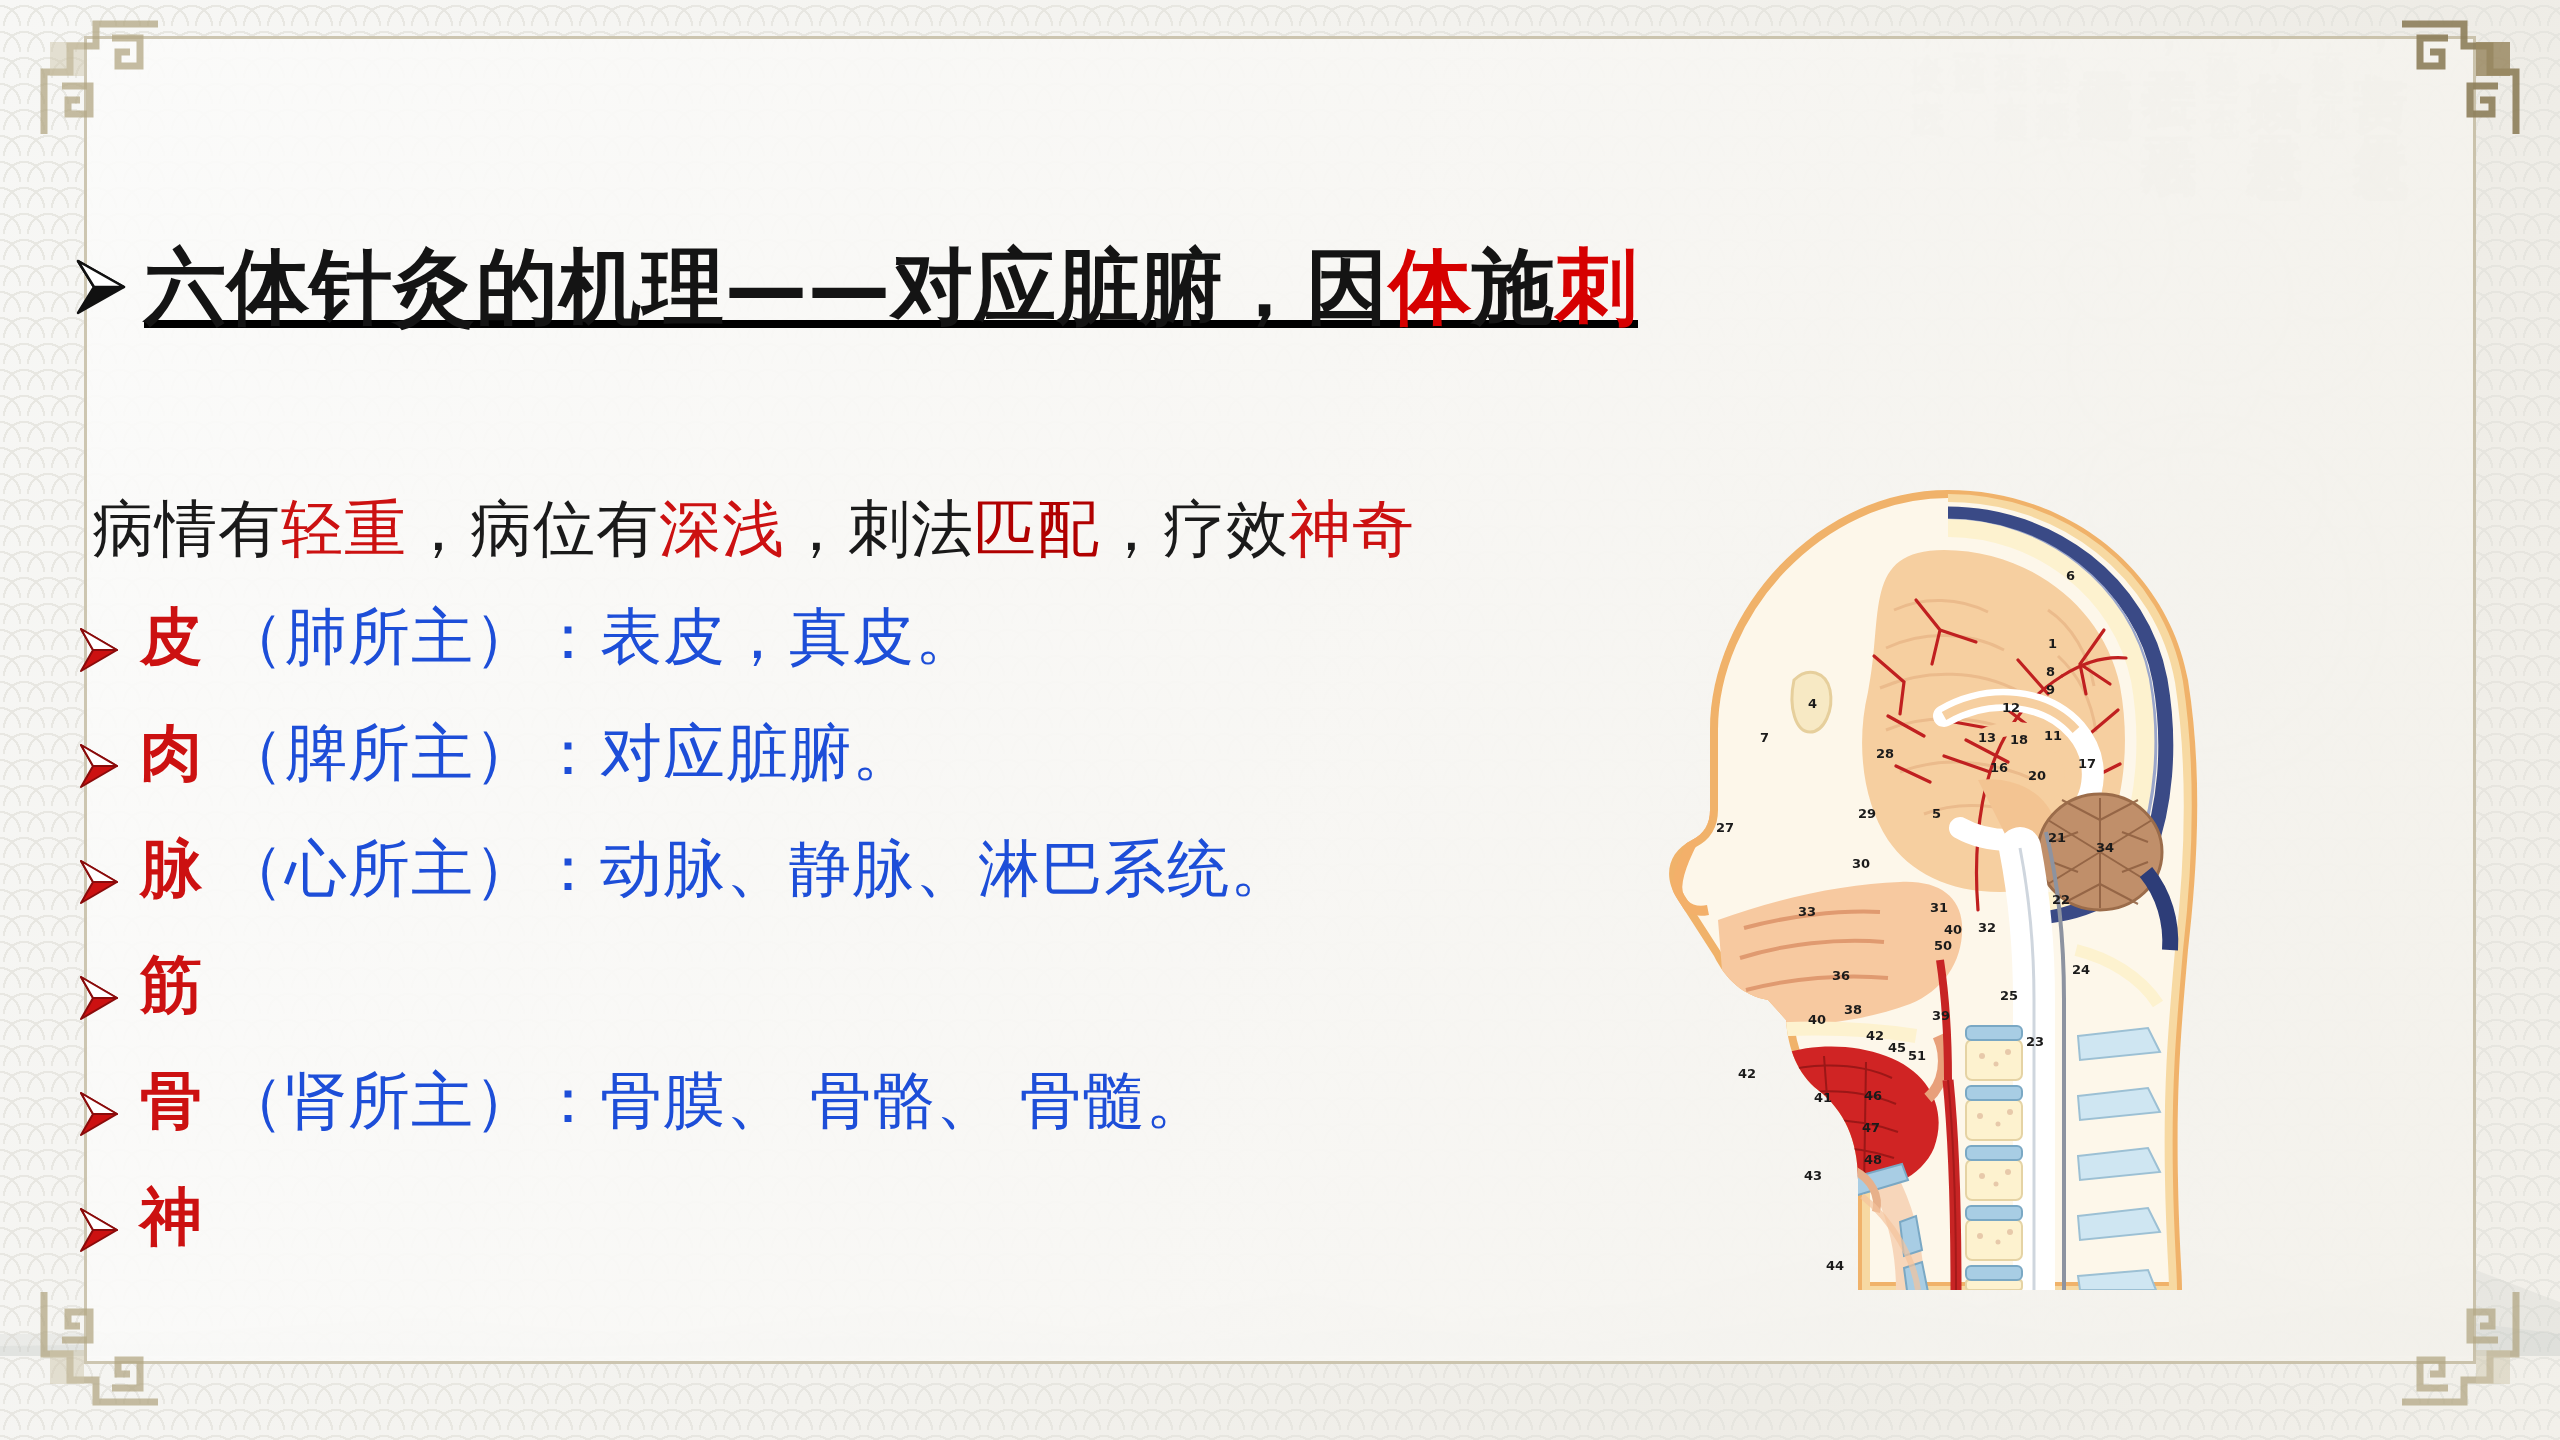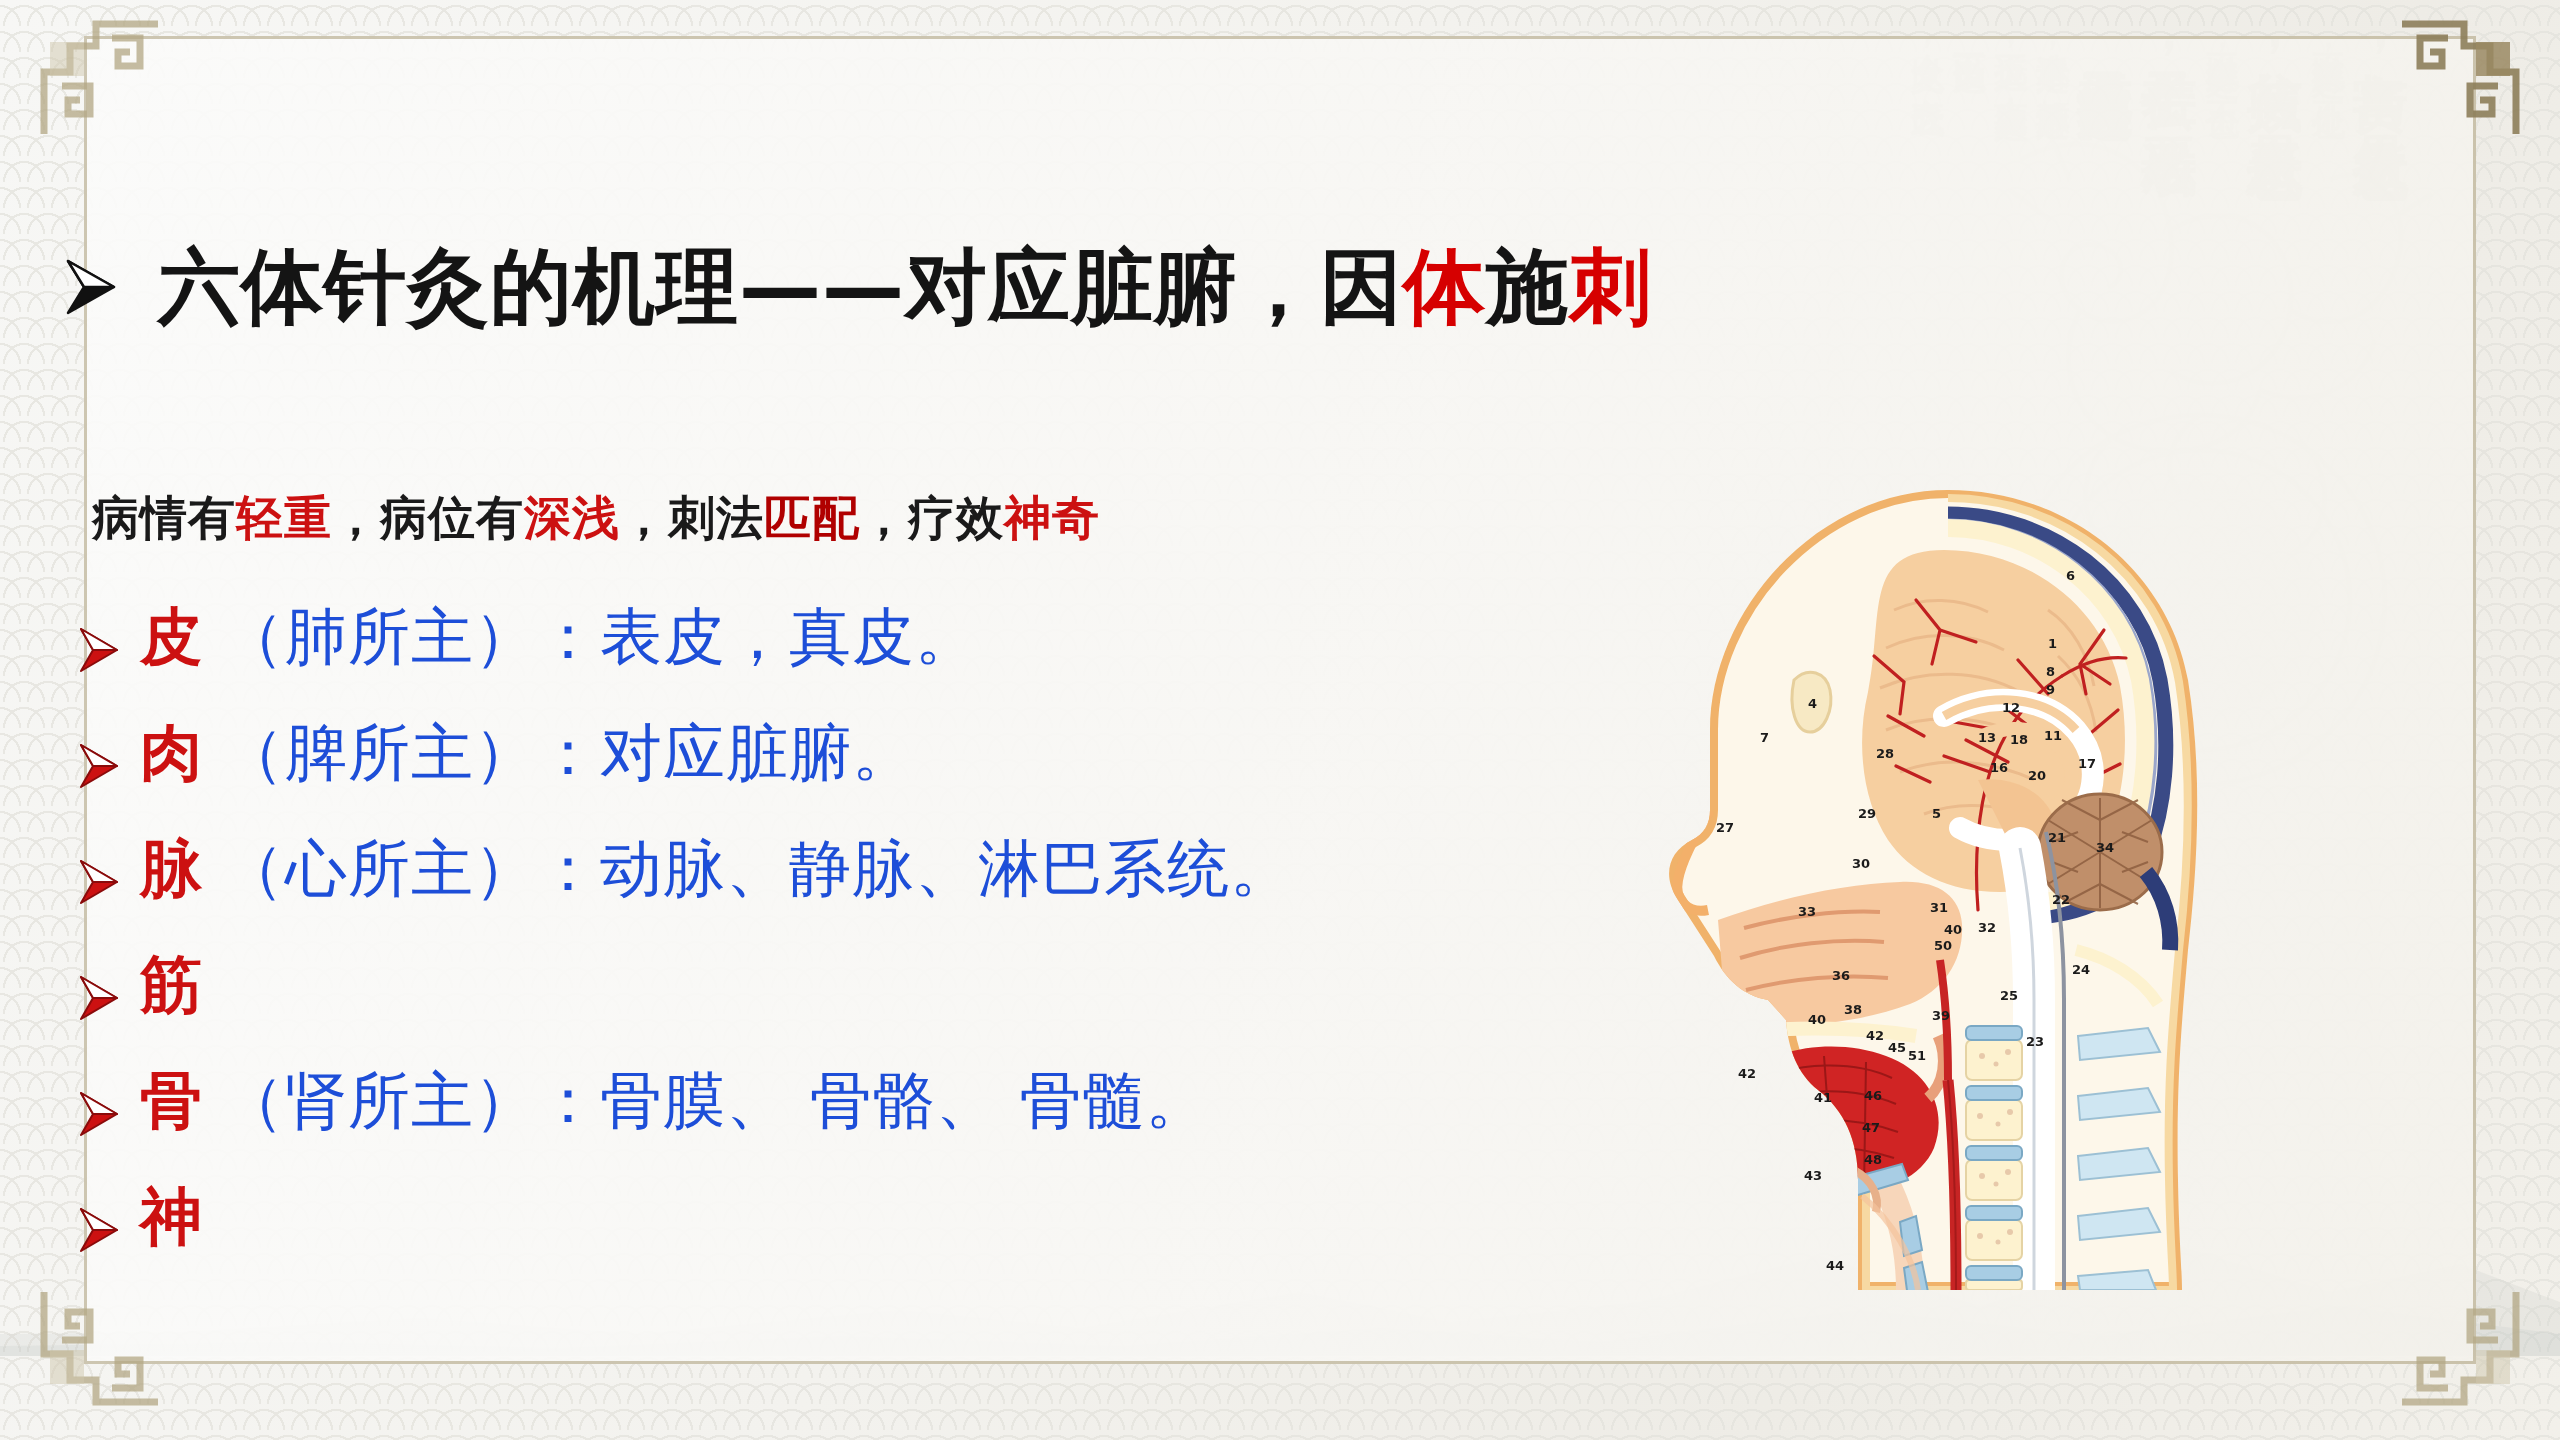--- a/index.html
+++ b/index.html
@@ -82,36 +82,37 @@
   .corner svg{ width:100%; height:100%; display:block; }
   .corner.tl{ left:40px;  top:20px; }
   .corner.tr{ right:40px; top:20px;  transform:scaleX(-1); }
   .corner.bl{ left:40px;  bottom:34px; transform:scaleY(-1); }
   .corner.br{ right:40px; bottom:34px; transform:scale(-1,-1); }
 
   
   .content{ position:absolute; inset:0; }
 
   .title-row{
-    position:absolute; left:62px; top:246px;
-    display:flex; align-items:center; gap:40px;
+    position:absolute; left:72px; top:246px;
+    display:flex; align-items:center; gap:16px;
     white-space:nowrap;
+    text-decoration:underline;
   }
   .arrow-big{ width:56px; height:60px; flex:0 0 auto; }
   .title-text{
     font-family:"DejaVu Sans","Liberation Sans",sans-serif;
     font-size:82px; font-weight:700; letter-spacing:1px;
     color:#141414; line-height:1;
   }
   .title-text .hl{ color:#d60000; }
 
   .lead-line{
     position:absolute; left:92px; top:487px;
     font-family:"DejaVu Serif","Liberation Serif",serif;
-    font-size:47px; font-weight:700; color:#1a1a1a;
+    font-size:62px; font-weight:400; color:#1a1a1a;
     letter-spacing:1px; white-space:nowrap;
   }
   .lead-line .hl{ color:#cc1111; }
   .lead-line .hl2{ color:#b00000; }
 
   .bullets{
     position:absolute; left:76px; top:595px;
     display:flex; flex-direction:column; gap:6px;
   }
   .bullet{

